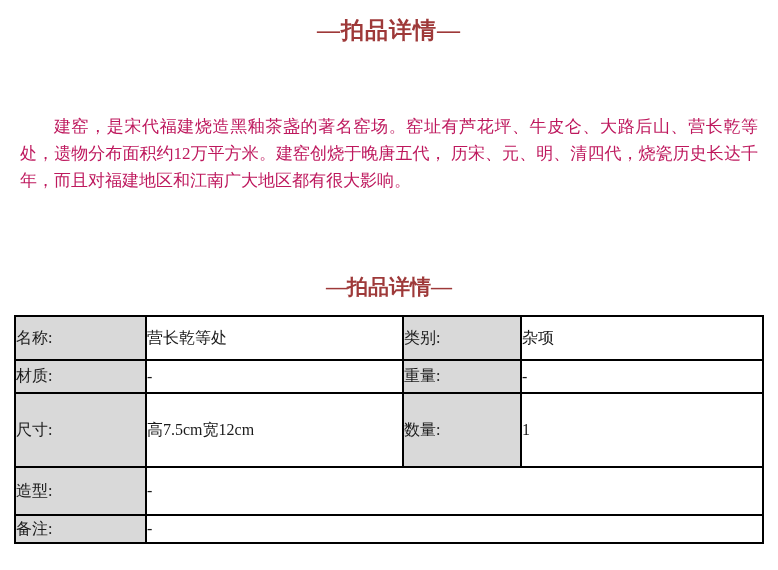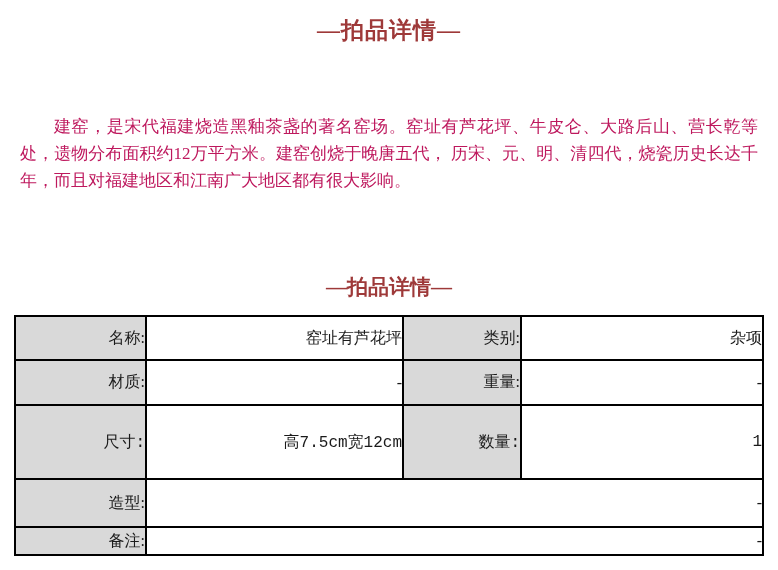--- a/index.html
+++ b/index.html
@@ -42,32 +42,31 @@
   }
 
   table.details {
     margin: 18px 0 0 14px;
     width: 748px;
     border-collapse: collapse;
     table-layout: fixed;
   }
   table.details td {
     border: 2px solid #000000;
-    text-align: right;
+    text-align: left;
     vertical-align: middle;
     font-size: 16px;
     color: #1a1a1a;
     overflow: hidden;
-    padding-left: 12px;
   }
   td.label-cell { background: #d9d9d9; }
   td.value-cell { background: #ffffff; }
   tr.row-h44 { height: 44px; }
-  tr.row-h45 { height: 45px; }
-  tr.row-h74 { height: 74px; font-family: Liberation Mono, monospace; }
+  tr.row-h45 { height: 33px; }
+  tr.row-h74 { height: 74px; }
   tr.row-h36 { height: 48px; }
   tr.row-h34 { height: 28px; }
 </style>
 </head>
 <body>
 
 <div class="page">
 
   <h1 class="intro-title">—拍品详情—</h1>
 
@@ -78,21 +77,21 @@
   <table class="details">
     <colgroup>
       <col style="width:131px">
       <col style="width:257px">
       <col style="width:118px">
       <col style="width:242px">
     </colgroup>
     <tbody>
       <tr class="row-h44">
         <td class="label-cell">名称:</td>
-        <td class="value-cell">窑址有芦花坪</td>
+        <td class="value-cell">营长乾等处</td>
         <td class="label-cell">类别:</td>
         <td class="value-cell">杂项</td>
       </tr>
       <tr class="row-h45">
         <td class="label-cell">材质:</td>
         <td class="value-cell">-</td>
         <td class="label-cell">重量:</td>
         <td class="value-cell">-</td>
       </tr>
       <tr class="row-h74">

